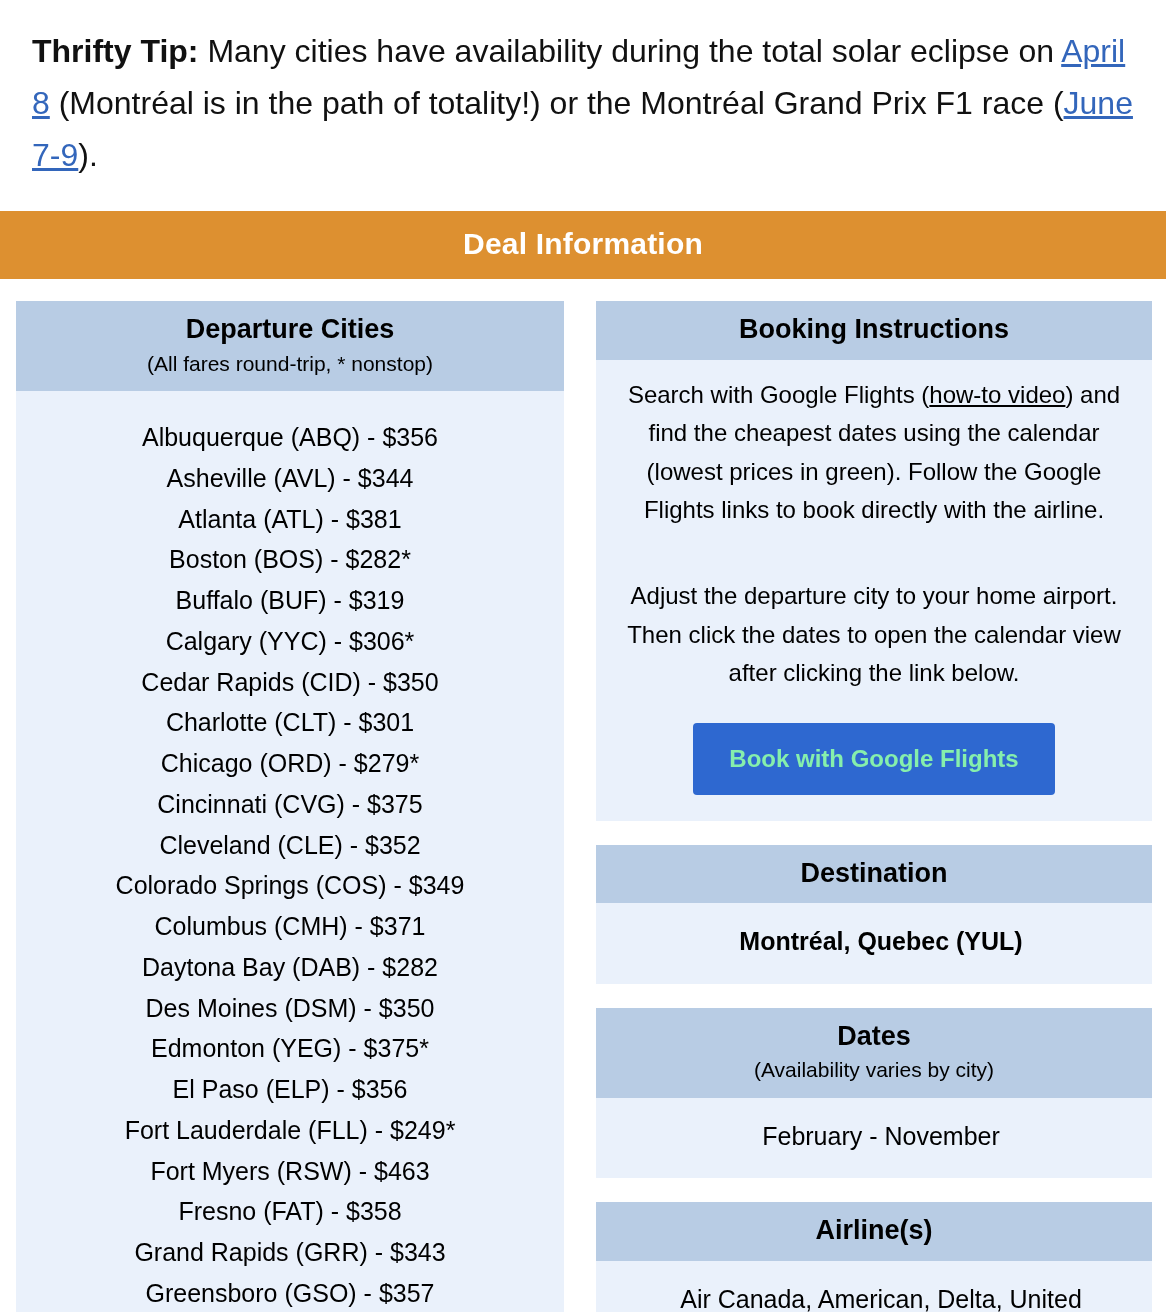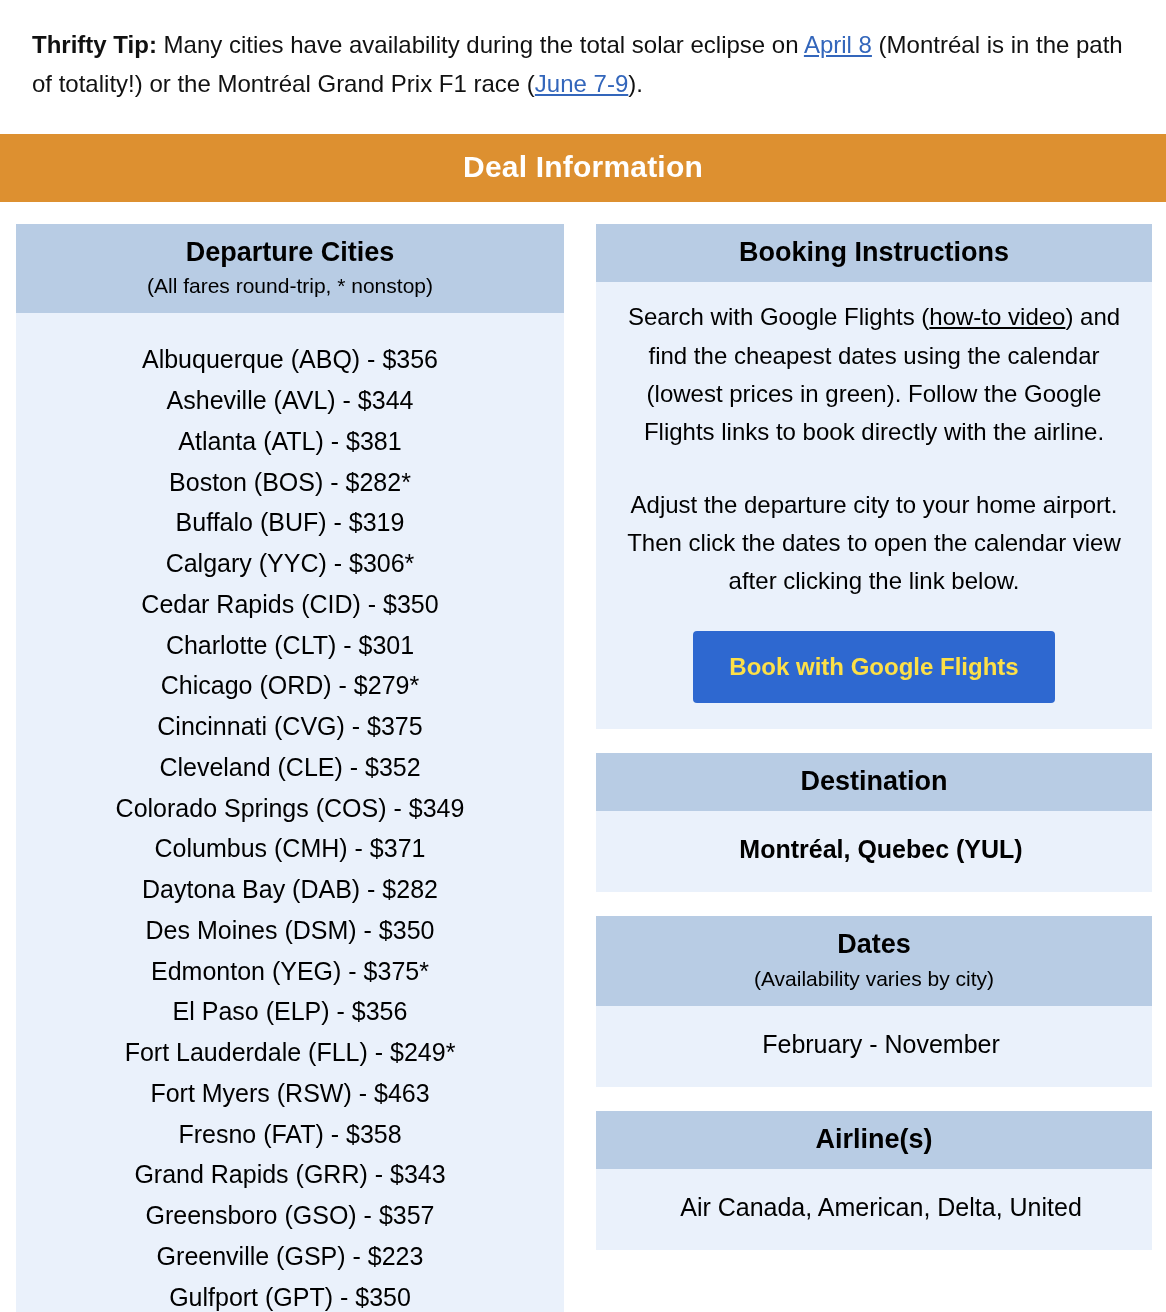--- a/index.html
+++ b/index.html
@@ -11,21 +11,21 @@
     width: 1166px;
     min-height: 1312px;
     font-family: "Liberation Sans", sans-serif;
     color: #000000;
     -webkit-font-smoothing: antialiased;
   }
 
   
   .tip-block {
     padding: 26px 30px 30px 32px;
-    font-size: 24px;
+    font-size: 32px;
     line-height: 1.62;
     color: #111111;
   }
   .tip-label {
     font-weight: bold;
   }
   .tip-link {
     color: #3366bb;
     text-decoration: underline;
     cursor: pointer;
@@ -88,35 +88,35 @@
   }
   .city-row { white-space: nowrap; }
 
   
   .instr-body { padding: 16px 30px 26px 30px; }
   .instr-p {
     font-size: 24px;
     line-height: 1.6;
     margin: 0;
   }
-  .instr-p + .instr-p { margin-top: 34px; }
+  .instr-p + .instr-p { margin-top: 48px; }
   .instr-link {
     color: #000000;
     text-decoration: underline;
     cursor: pointer;
   }
 
   .book-btn-wrap {
     margin-top: 30px;
     display: flex;
     justify-content: center;
   }
   .book-btn {
     background: #2e68d0;
-    color: #fde047;
+    color: #86efac;
     font-family: "Liberation Sans", sans-serif;
     font-size: 24px;
     font-weight: bold;
     border: none;
     border-radius: 4px;
     padding: 22px 36px;
     cursor: pointer;
   }
 
   .value-strong {

